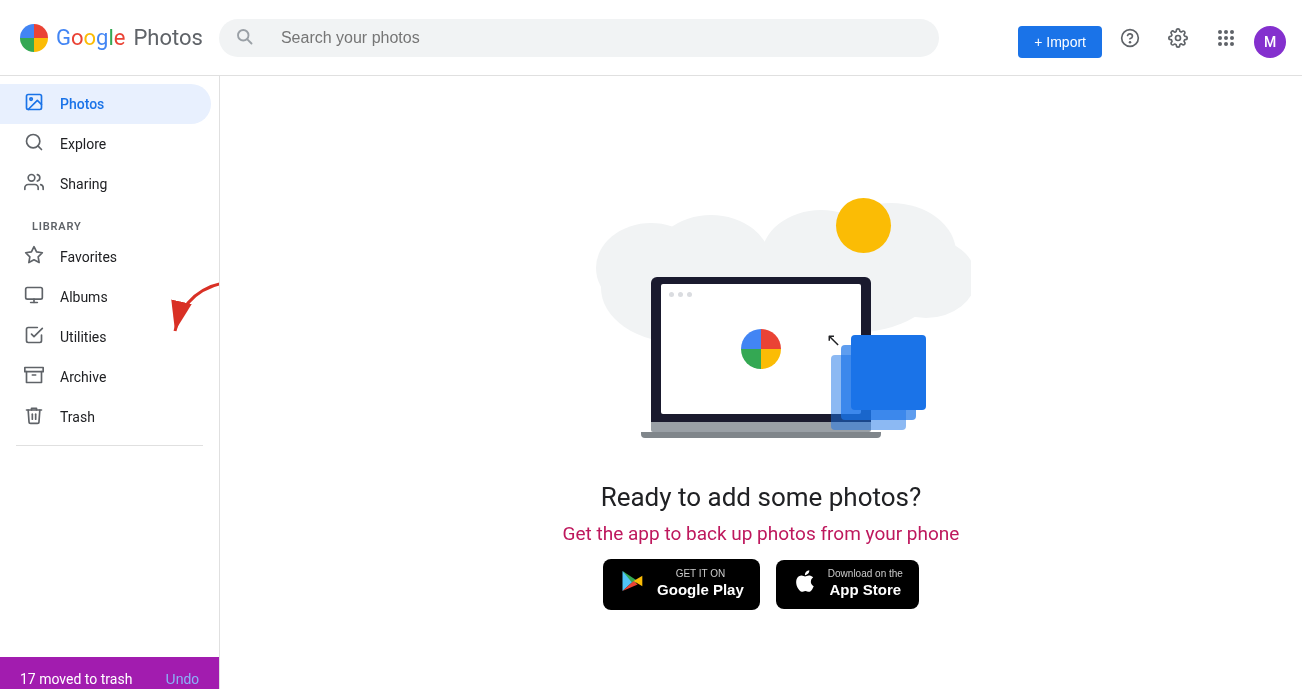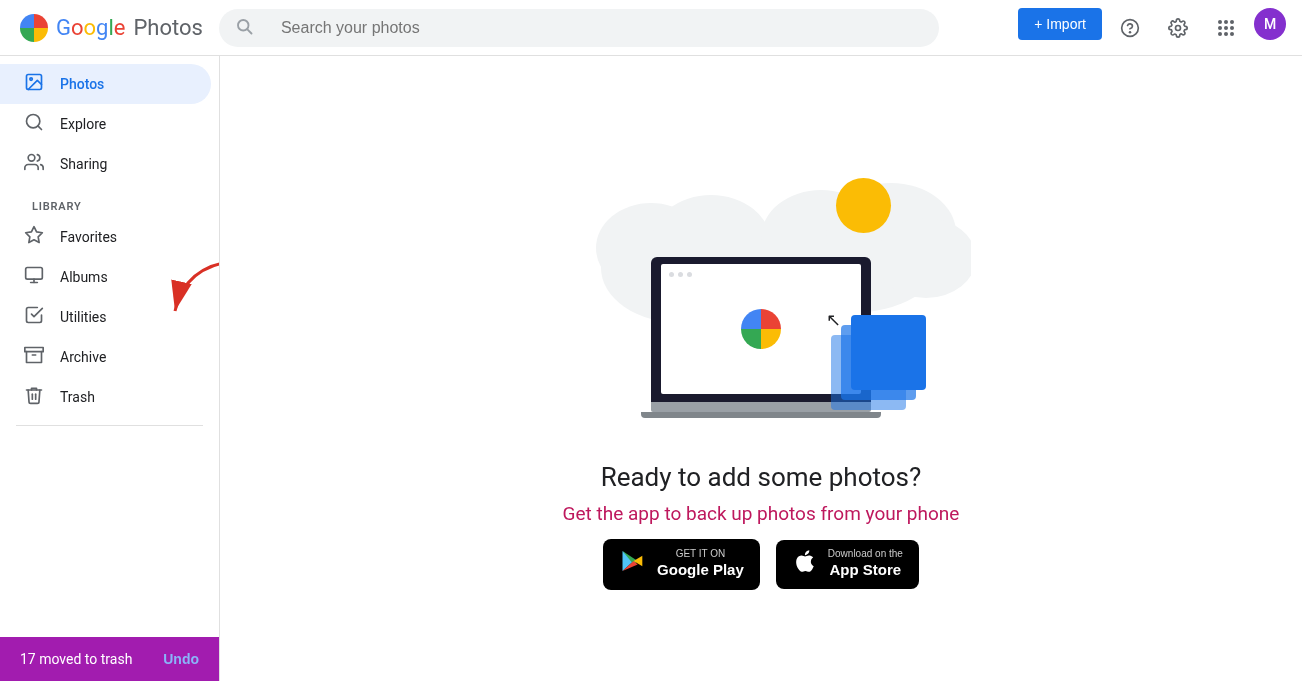--- a/index.html
+++ b/index.html
@@ -4,21 +4,21 @@
   <style>
     * { box-sizing: border-box; margin: 0; padding: 0; }
     body { font-family: 'Google Sans', Roboto, Arial, sans-serif; background: #fff; color: #202124; height: 689px; overflow: hidden; }
 
     
     .header {
       display: flex;
       align-items: center;
       padding: 8px 16px;
       border-bottom: 1px solid #e0e0e0;
-      height: 56px;
+      height: 76px;
       gap: 16px;
     }
     .logo-area {
       display: flex;
       align-items: center;
       gap: 4px;
       min-width: 180px;
     }
     .logo-text {
       font-size: 22px;
@@ -45,21 +45,21 @@
       background: transparent;
       outline: none;
       font-size: 16px;
       color: #5f6368;
       width: 100%;
     }
     .search-icon-wrap { color: #9aa0a6; font-size: 18px; }
 
     .header-actions {
       display: flex;
-      align-items: flex-start;
+      align-items: flex-end;
       gap: 8px;
       margin-left: auto;
     }
     .import-btn {
       background: #1a73e8;
       color: #fff;
       border: none;
       border-radius: 4px;
       padding: 8px 16px;
       font-size: 14px;
@@ -193,21 +193,21 @@
       color: #fff;
       padding: 14px 20px;
       display: flex;
       align-items: center;
       justify-content: space-between;
       font-size: 14px;
       z-index: 100;
     }
     .toast-undo {
       color: #8ab4f8;
-      font-weight: 700;
+      font-weight: 400;
       cursor: pointer;
       background: none;
       border: none;
       font-size: 14px;
     }
 
     
     .main-content {
       flex: 1;
       display: flex;

